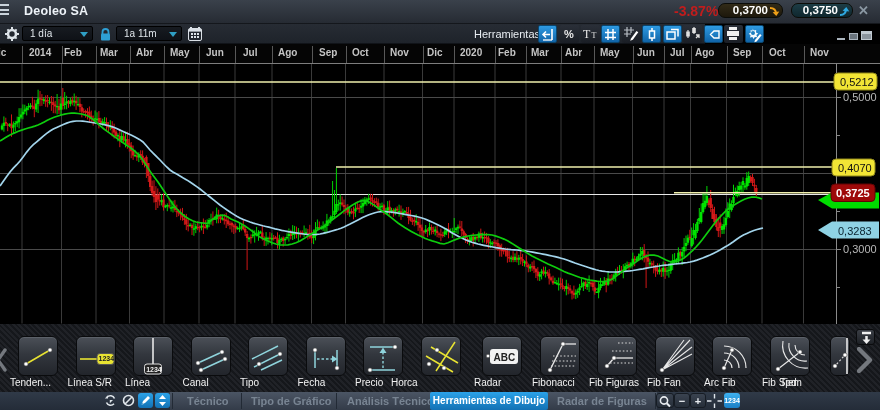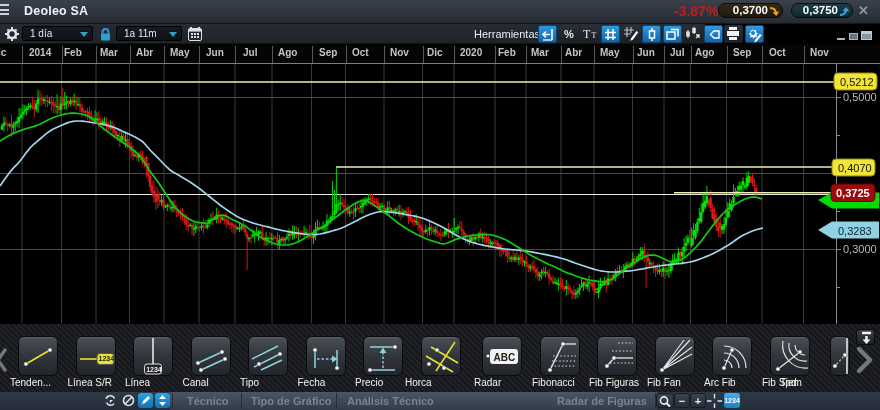--- a/index.html
+++ b/index.html
@@ -312,21 +312,21 @@
           <circle cx="31" cy="10" r="2.1" fill="#fff" stroke="#444" stroke-width="0.6"></circle>
           <circle cx="6" cy="33" r="2.1" fill="#fff" stroke="#444" stroke-width="0.6"></circle>
         </svg></div>
       <div class="tlab" style="left:355px">Precio</div>
       <div class="tile" style="left:420.5px"><svg width="38" height="38" viewBox="0 0 38 38">
           <path d="M9 10 36 26M4 19 31 35M14 34 33 5" stroke="#e8e332" stroke-width="1.5"></path>
           <circle cx="15" cy="13" r="2.1" fill="#fff" stroke="#444" stroke-width="0.6"></circle>
           <circle cx="7" cy="27" r="2.1" fill="#fff" stroke="#444" stroke-width="0.6"></circle>
           <circle cx="22" cy="31" r="2.1" fill="#fff" stroke="#444" stroke-width="0.6"></circle>
         </svg></div>
-      <div class="tlab" style="left:405px">Horca</div>
+      <div class="tlab" style="left:391px">Horca</div>
       <div class="tile" style="left:482px"><svg width="38" height="38" viewBox="0 0 38 38">
           <rect x="7" y="12" width="28" height="15" rx="3" fill="#f2f2f2"></rect>
           <text x="10.5" y="23.5" font-size="10" font-weight="bold" fill="#222" font-family="Liberation Sans">ABC</text>
           <circle cx="5" cy="19" r="1.8" fill="#fff" stroke="#444" stroke-width="0.6"></circle>
         </svg></div>
       <div class="tlab" style="left:474px">Radar</div>
       <div class="tile" style="left:540px"><svg width="38" height="38" viewBox="0 0 38 38">
           <path d="M9 33 22 7" stroke="#e8e8e8" stroke-width="1.4"></path>
           <path d="M23 7h12" stroke="#e8e8e8" stroke-width="1.3"></path>
           <g stroke="#d8d8d8" stroke-width="1.2" stroke-dasharray="1.6 2">
@@ -399,20 +399,21 @@
   <div class="abs" style="left:155px;top:1px;width:15px;height:15px;border-radius:3px;background:linear-gradient(#2ba2e8,#1271b4)"><svg width="15" height="15" viewBox="0 0 15 15">
           <path d="M7.5 2 11 6H4zM7.5 13 4 9h7z" fill="#fff"></path>
         </svg></div>
   <div id="tabstrip"></div>
   <div class="tab" style="left:187px">Técnico</div>
   <div class="tab" style="left:251px">Tipo de Gráfico</div>
   <div class="tab" style="left:347px">Análisis Técnico</div>
   <div class="tsep" style="left:172px"></div>
   <div class="tsep" style="left:241px"></div>
   <div class="tsep" style="left:336px"></div>
+  <div id="acttab">Herramientas de Dibujo</div>
   <div class="tab" style="left:557px">Radar de Figuras</div>
   <div class="tsep" style="left:655px"></div>
   <div class="sic" style="left:656px;width:18px"><svg width="14" height="13" viewBox="0 0 14 13" style="margin-top:1px">
           <circle cx="6" cy="5.5" r="3.6" stroke="#e8ecf0" stroke-width="1.6" fill="none"></circle>
           <path d="M8.7 8.2 12 11.5" stroke="#e8ecf0" stroke-width="2"></path>
         </svg></div>
   <div class="sic" style="left:674px">−</div>
   <div class="sic" style="left:690px">+</div>
   <svg class="abs" style="left:707px;top:2px" width="15" height="14" viewBox="0 0 15 14">
         <g stroke="#dfe5ea" stroke-width="1.4">

